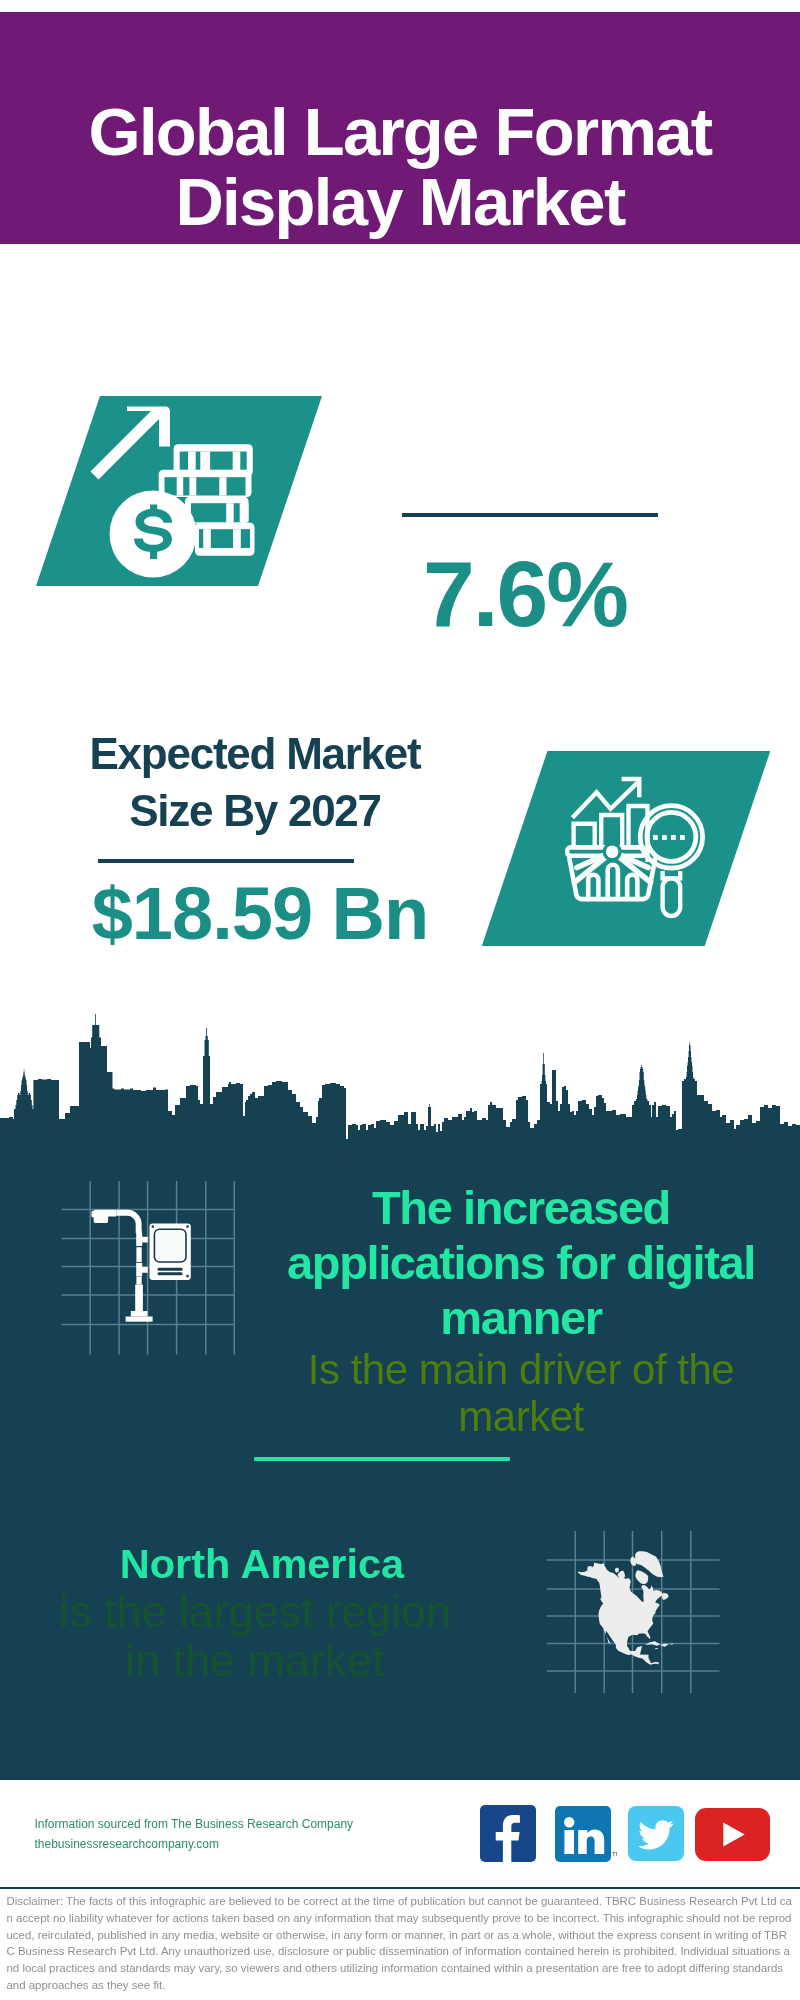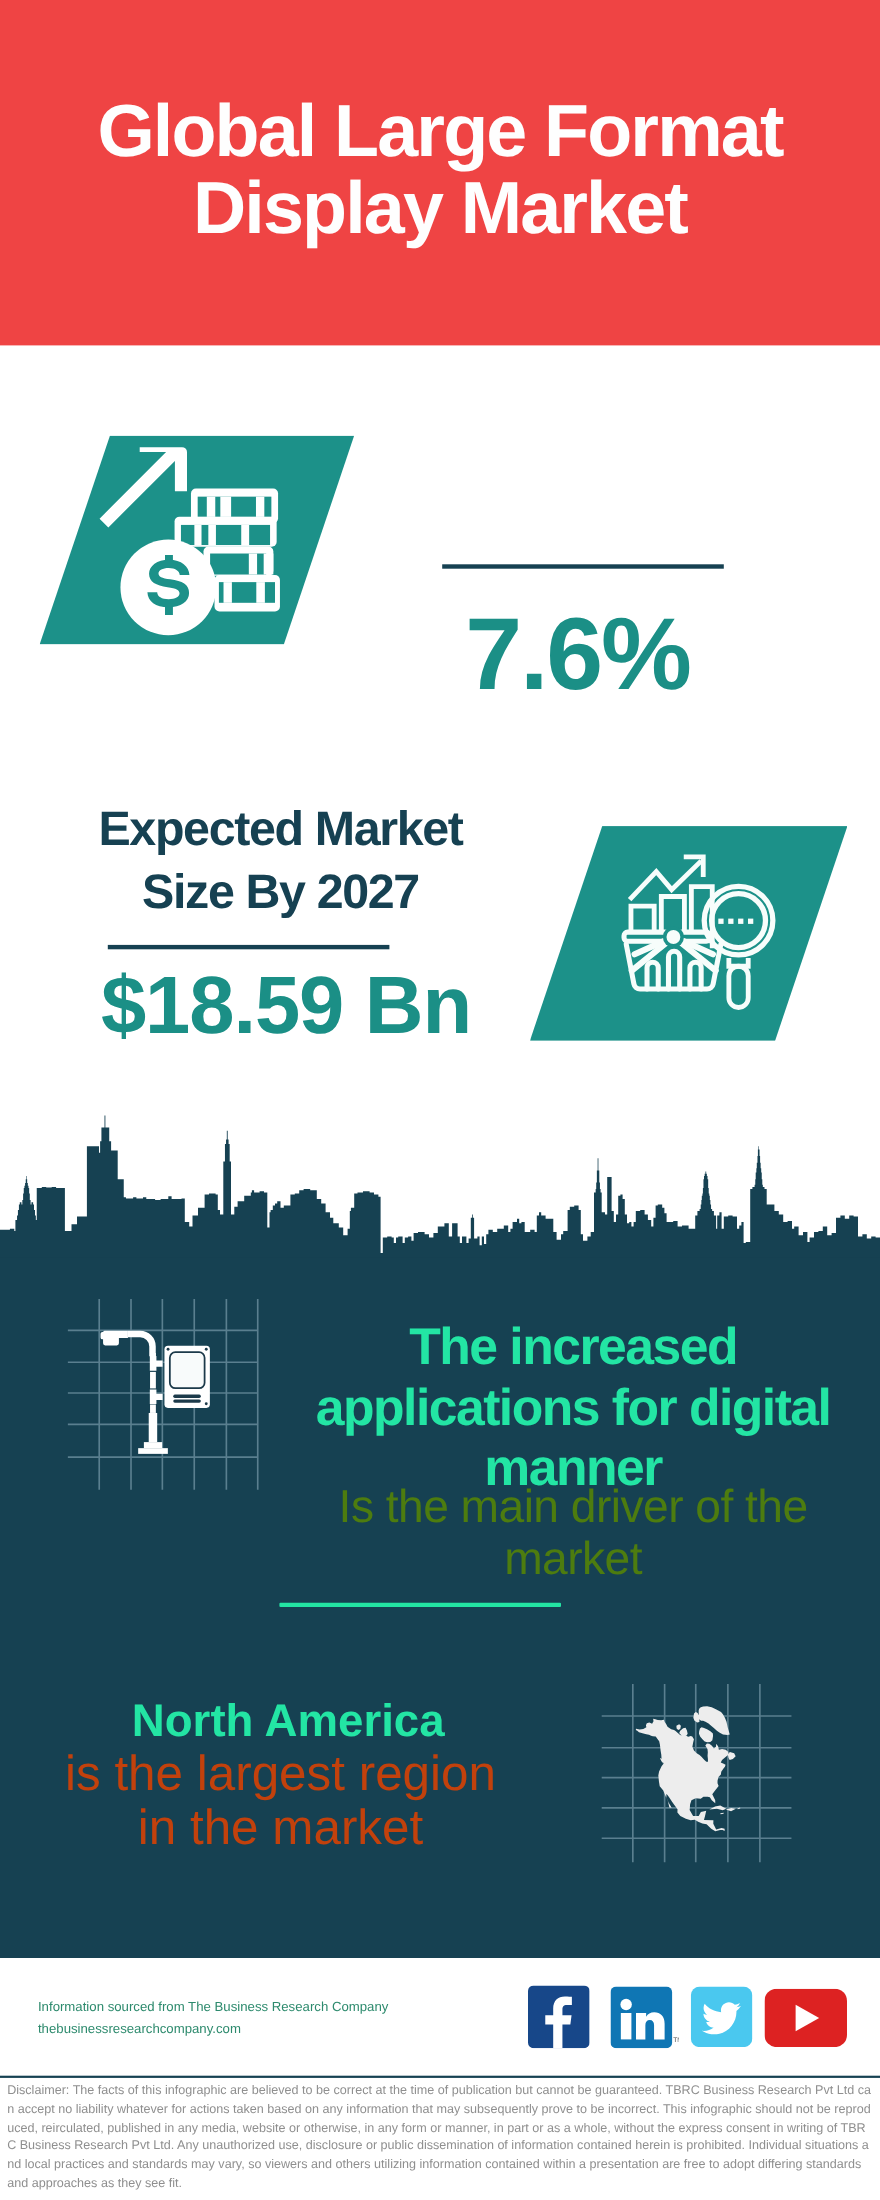--- a/index.html
+++ b/index.html
@@ -1,20 +1,20 @@
 <!DOCTYPE html>
 <html><head>
 <meta charset="utf-8">
 <style>
   html,body{margin:0;padding:0;}
   body{width:800px;height:2000px;background:#ffffff;font-family:"Liberation Sans",sans-serif;overflow:hidden;}
   .page{position:relative;width:800px;height:2000px;background:#fff;}
 
   
-  .hdr{position:absolute;left:0;top:0;width:800px;height:314px;background:#ef4444;}
+  .hdr{position:absolute;left:0;top:12px;width:800px;height:232px;background:#701a75;}
   .hdr-title{position:absolute;left:0;top:85px;width:800px;text-align:center;color:#fefefe;
     font-size:67px;font-weight:700;line-height:70px;letter-spacing:-1.7px;}
 
   
   .para{position:absolute;background:#1c9189;}
   .sicon{position:absolute;}
   #icon1{left:85px;top:400px;width:180px;height:180px;}
   #icon2{left:560px;top:770px;width:160px;height:160px;}
   #icon3{left:60px;top:1180px;width:200px;height:180px;}
   #icon4{left:540px;top:1525px;width:200px;height:175px;}
@@ -41,26 +41,26 @@
   #stat2-value{left:40px;top:877px;width:440px;text-align:center;}
 
   
   .darkband{position:absolute;left:0;top:1012px;width:800px;height:768px;}
   .skyline{position:absolute;left:0;top:0;width:800px;height:133px;}
   .darkfill{position:absolute;left:0;top:131px;width:800px;height:637px;background:#164152;}
 
   .drv-title{position:absolute;color:#23e5a4;font-size:47px;font-weight:700;line-height:54.8px;letter-spacing:-1.4px;text-align:center;}
   .drv-sub{position:absolute;color:#4d7c0f;font-size:42px;font-weight:400;line-height:47.4px;letter-spacing:-0.5px;text-align:center;}
 
-  #drv-title{left:271px;top:1181px;width:500px;margin-top:16px;}
+  #drv-title{left:271px;top:1181px;width:500px;}
   #drv-sub{left:271px;top:1346px;width:500px;}
   #rule3{left:254px;top:1457px;width:256px;}
 
   #reg-title{left:37px;top:1541px;width:450px;color:#23e5a4;font-size:41.5px;font-weight:700;line-height:46px;text-align:center;position:absolute;}
-  #reg-sub{left:30px;top:1587px;width:450px;color:#c2410c;font-size:44.9px;font-weight:400;line-height:49.2px;text-align:center;position:absolute;}
+  #reg-sub{left:30px;top:1587px;width:450px;color:#14532d;font-size:44.9px;font-weight:400;line-height:49.2px;text-align:center;position:absolute;}
 
   
   .ftr{position:absolute;left:0;top:1780px;width:800px;height:220px;background:#fff;}
   .src-text{position:absolute;left:34.5px;top:1814px;width:460px;color:#2d8a6d;font-size:12px;line-height:20.4px;}
   .discl-line{position:absolute;left:0;top:1887px;width:800px;height:2.2px;background:#164152;}
   .discl{position:absolute;left:6.5px;top:1893px;width:786px;color:#8f8f8f;font-size:11.44px;line-height:16.8px;text-align:left;word-break:break-all;}
 
   .social-row{position:absolute;left:0;top:0;}
   .soc{position:absolute;}
   #soc-fb{left:480px;top:1804.6px;width:56px;height:57px;}

